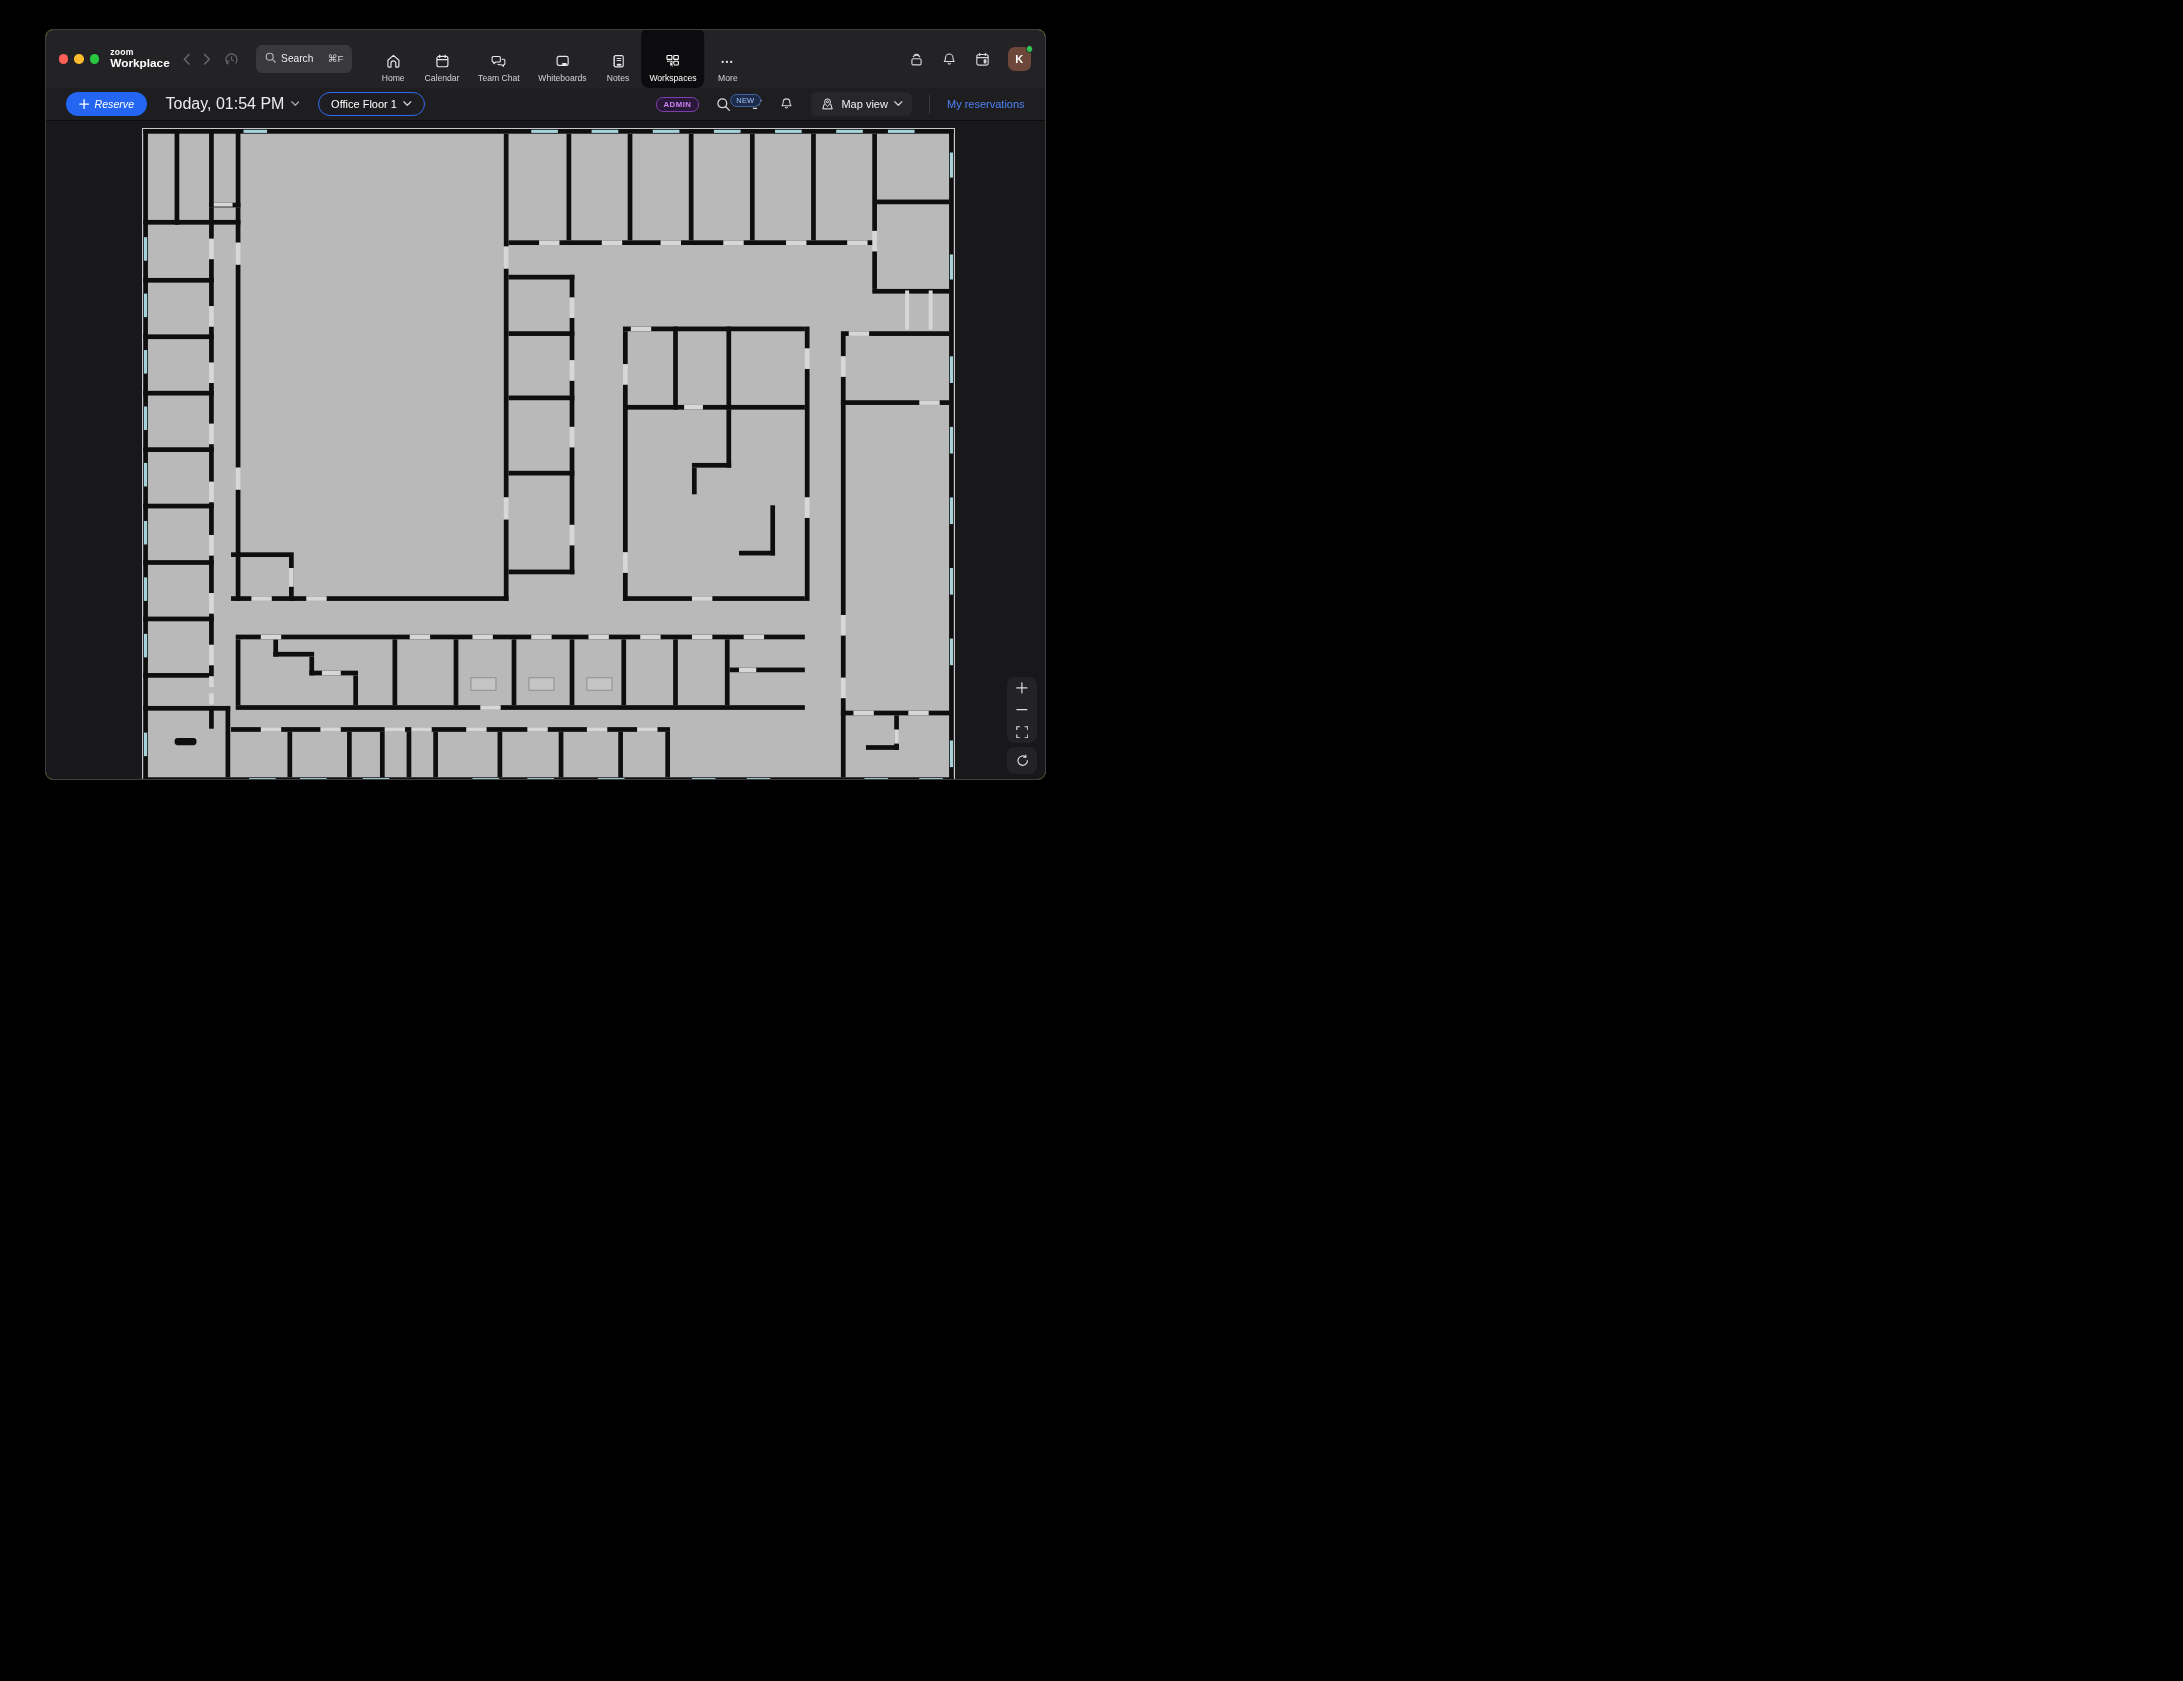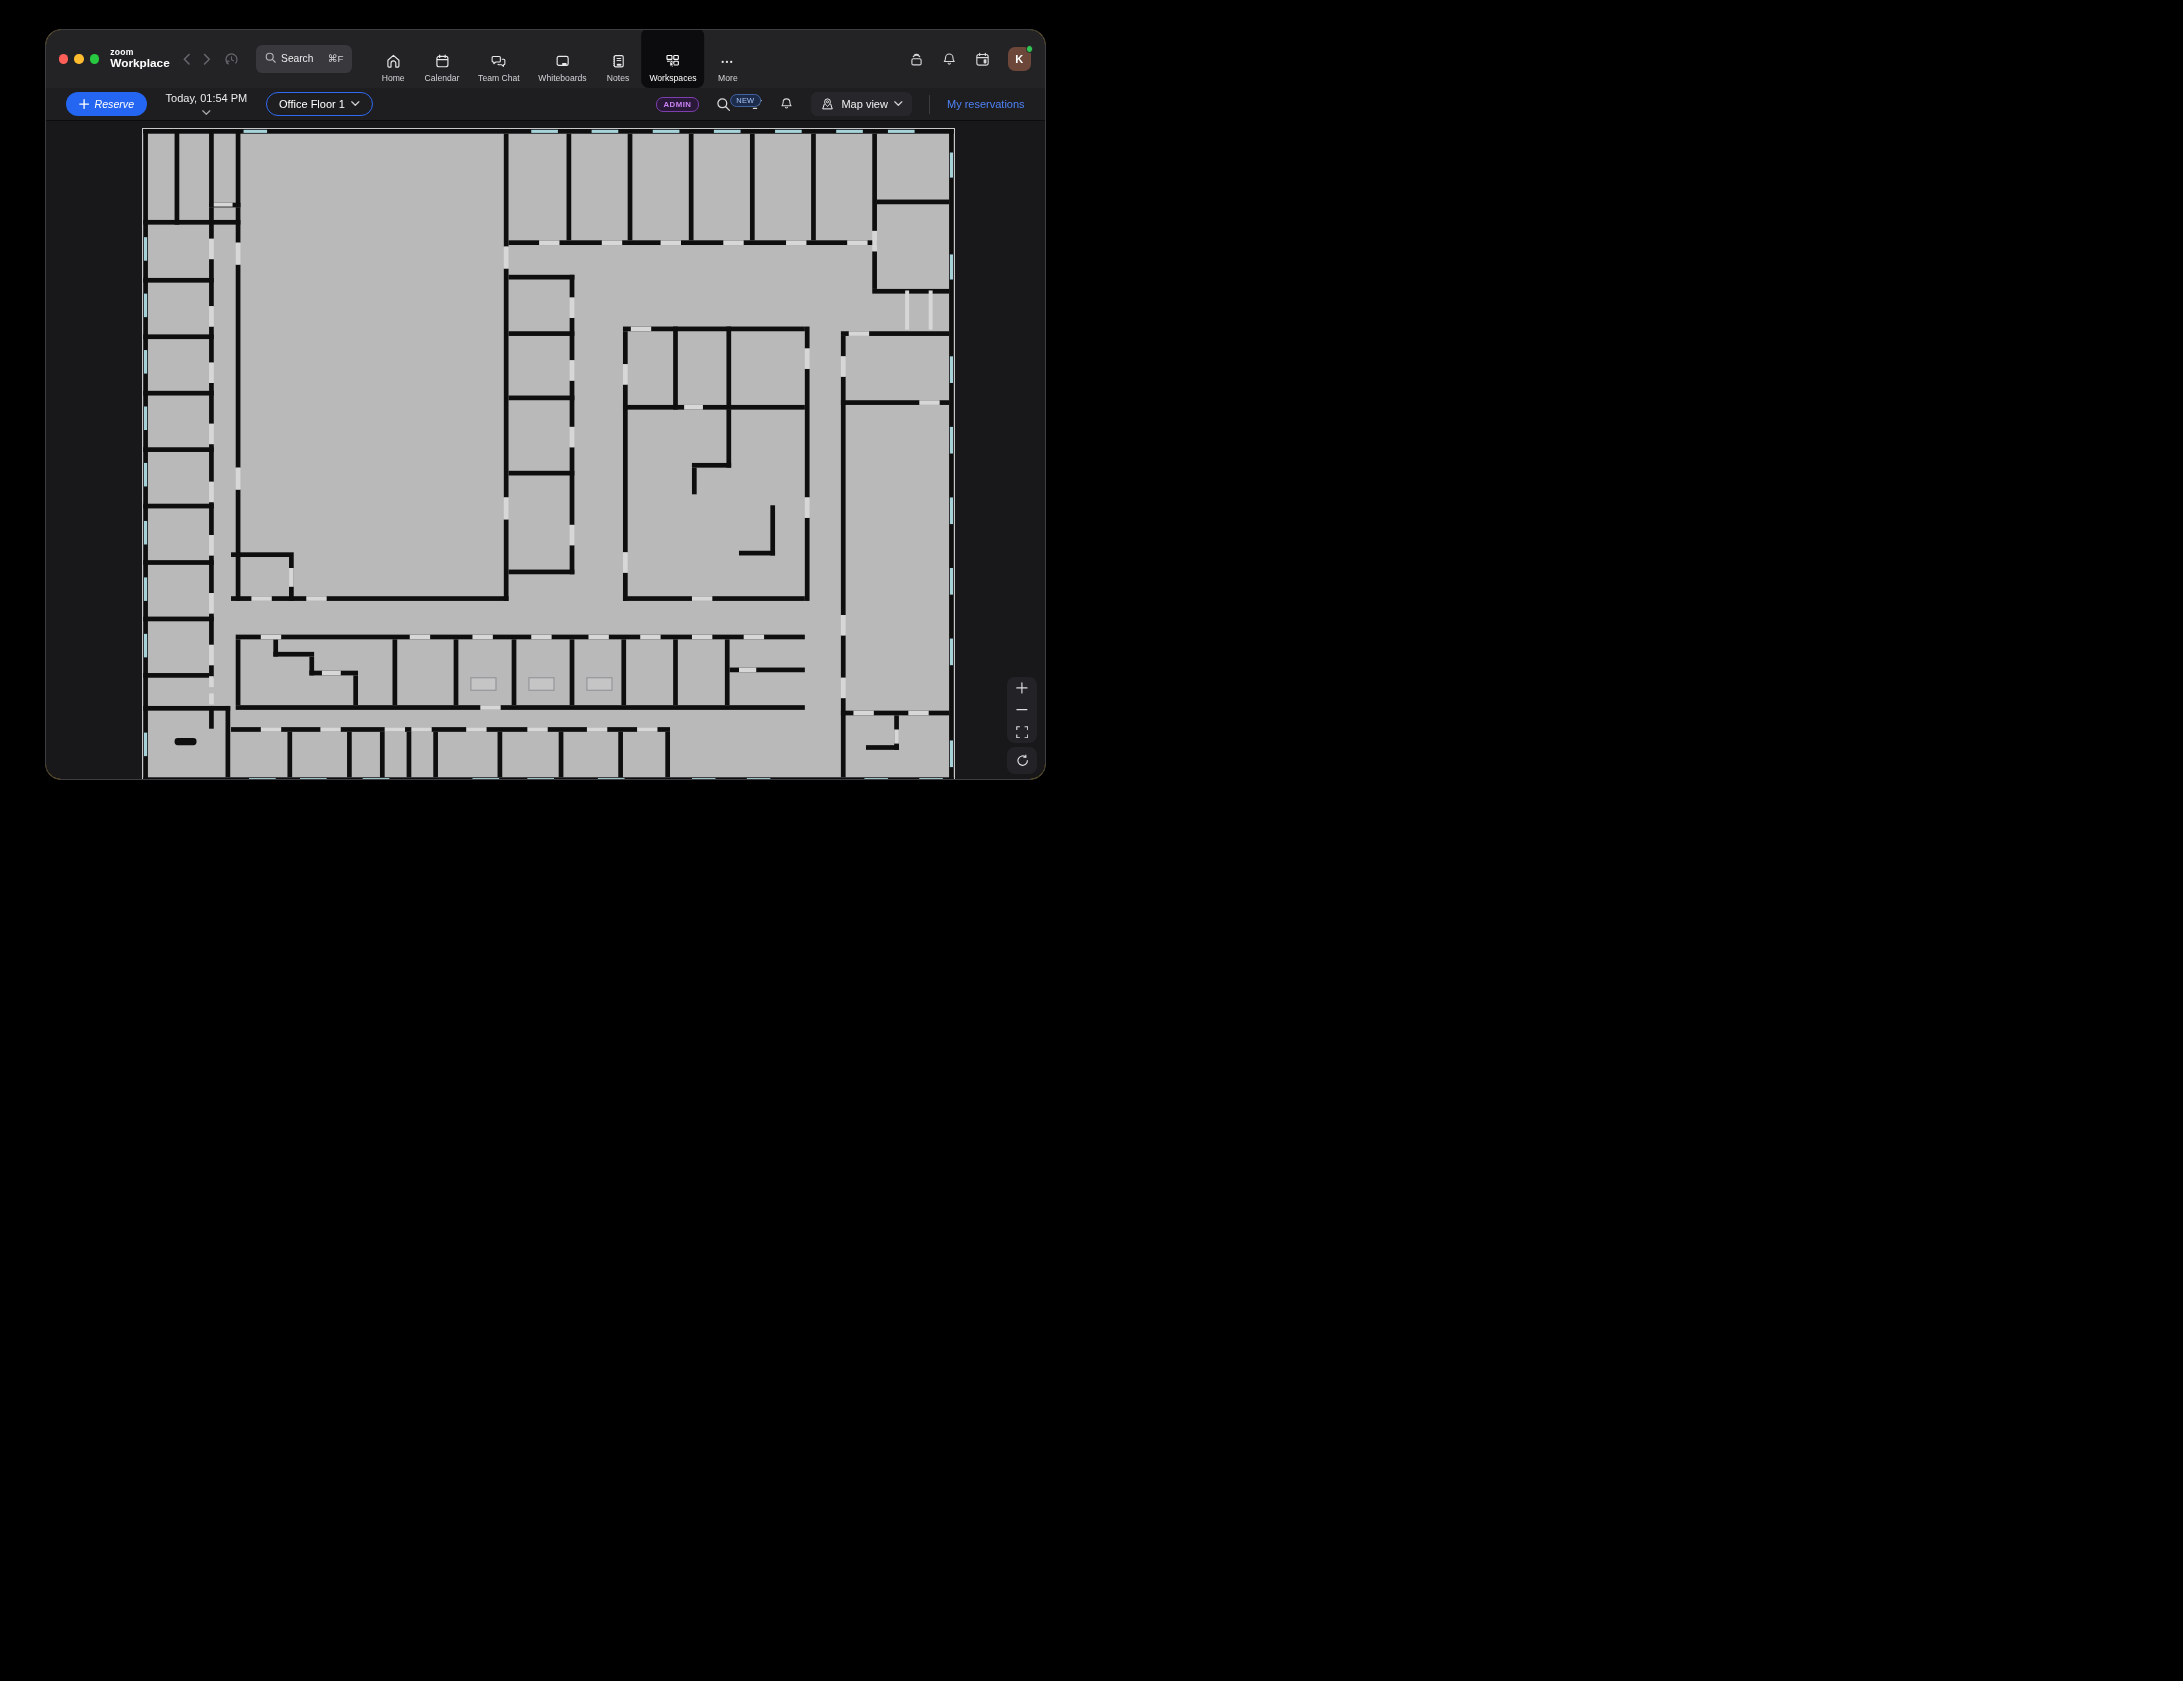--- a/index.html
+++ b/index.html
@@ -1,20 +1,20 @@
 <!DOCTYPE html>
 <html style="font-size:12.5px"><head>
 <meta charset="utf-8">
 <style>
   html,body{margin:0;padding:0;background:#000;}
   *{box-sizing:border-box;}
   .screen{position:relative;width:1092px;height:841px;background:#000;overflow:hidden;
           font-family:"Liberation Sans","DejaVu Sans",sans-serif;color:#e8e8ea;}
   .window{position:absolute;left:45px;top:29px;width:1001px;height:751px;background:#eab308;
-          border-radius:16px;border:0.8px solid #3e3e42;box-shadow:0 23.5px 63px rgba(0,0,0,.8);
+          border-radius:8px;border:0.8px solid #3e3e42;box-shadow:0 23.5px 63px rgba(0,0,0,.8);
           display:flex;flex-direction:column;overflow:hidden;}
   
   .titlebar{height:58px;background:#232326;display:flex;align-items:center;position:relative;flex:0 0 auto;}
   .lights{display:flex;gap:6.3px;margin-left:12.5px;align-items:center;}
   .light{width:9.4px;height:9.4px;border-radius:50%;}
   .brand{margin-left:11px;line-height:1;}
   .brand .z{font-size:8.6px;font-weight:700;color:#fff;letter-spacing:0.2px;}
   .brand .w{font-size:11.8px;font-weight:700;color:#fff;margin-top:1.6px;}
   .histarrows{display:flex;align-items:center;gap:12.5px;margin-left:12.5px;color:#66666b;}
   .histarrows svg{display:block;}
@@ -34,21 +34,21 @@
   .rightics{margin-left:auto;display:flex;align-items:center;gap:16.5px;margin-right:14px;}
   .avatar{width:23.5px;height:23.5px;border-radius:7px;background:#6d483a;color:#fff;font-size:11px;font-weight:600;
           display:flex;align-items:center;justify-content:center;position:relative;cursor:pointer;}
   .presence{position:absolute;top:-2.4px;right:-2.4px;width:7.8px;height:7.8px;border-radius:50%;
             background:#31c553;border:1.6px solid #232326;}
   
   .toolbar{height:33px;background:#1e1e21;display:flex;align-items:center;padding:0 20.4px;gap:19px;
            border-bottom:0.8px solid #0c0c0d;flex:0 0 auto;}
   .reserve{height:24px;background:#2465f1;border:none;border-radius:12.5px;color:#fff;font-size:10.6px;
            padding:0 12.5px;display:flex;align-items:center;gap:5.5px;cursor:pointer;font-family:inherit;font-style:italic;}
-  .ddtext{display:flex;align-items:center;gap:6.3px;font-size:11px;color:#ececee;cursor:pointer;flex-direction:column;}
+  .ddtext{display:flex;align-items:center;gap:6.3px;font-size:16px;color:#ececee;cursor:pointer;}
   .floorpill{display:flex;align-items:center;gap:6.3px;font-size:11px;color:#fff;cursor:pointer;
              border:1.6px solid #2e6bf2;border-radius:14px;padding:4.7px 11.8px;}
   .tb-right{margin-left:auto;display:flex;align-items:center;gap:17px;}
   .adminbadge{font-size:7.8px;font-weight:700;letter-spacing:0.5px;color:#c983f3;border:0.8px solid #7d3fae;
               background:#2a1838;border-radius:7px;padding:2px 6.3px;}
   .icbtn{display:flex;align-items:center;justify-content:center;cursor:pointer;color:#d8d8db;}
   .mapview{display:flex;align-items:center;gap:6.3px;background:#27272b;border-radius:6.3px;padding:4.7px 9.4px;
            font-size:11px;color:#f0f0f2;cursor:pointer;}
   .vdiv{width:0.8px;height:19px;background:#3c3c40;}
   .reslink{font-size:11px;color:#4e82f6;cursor:pointer;}

